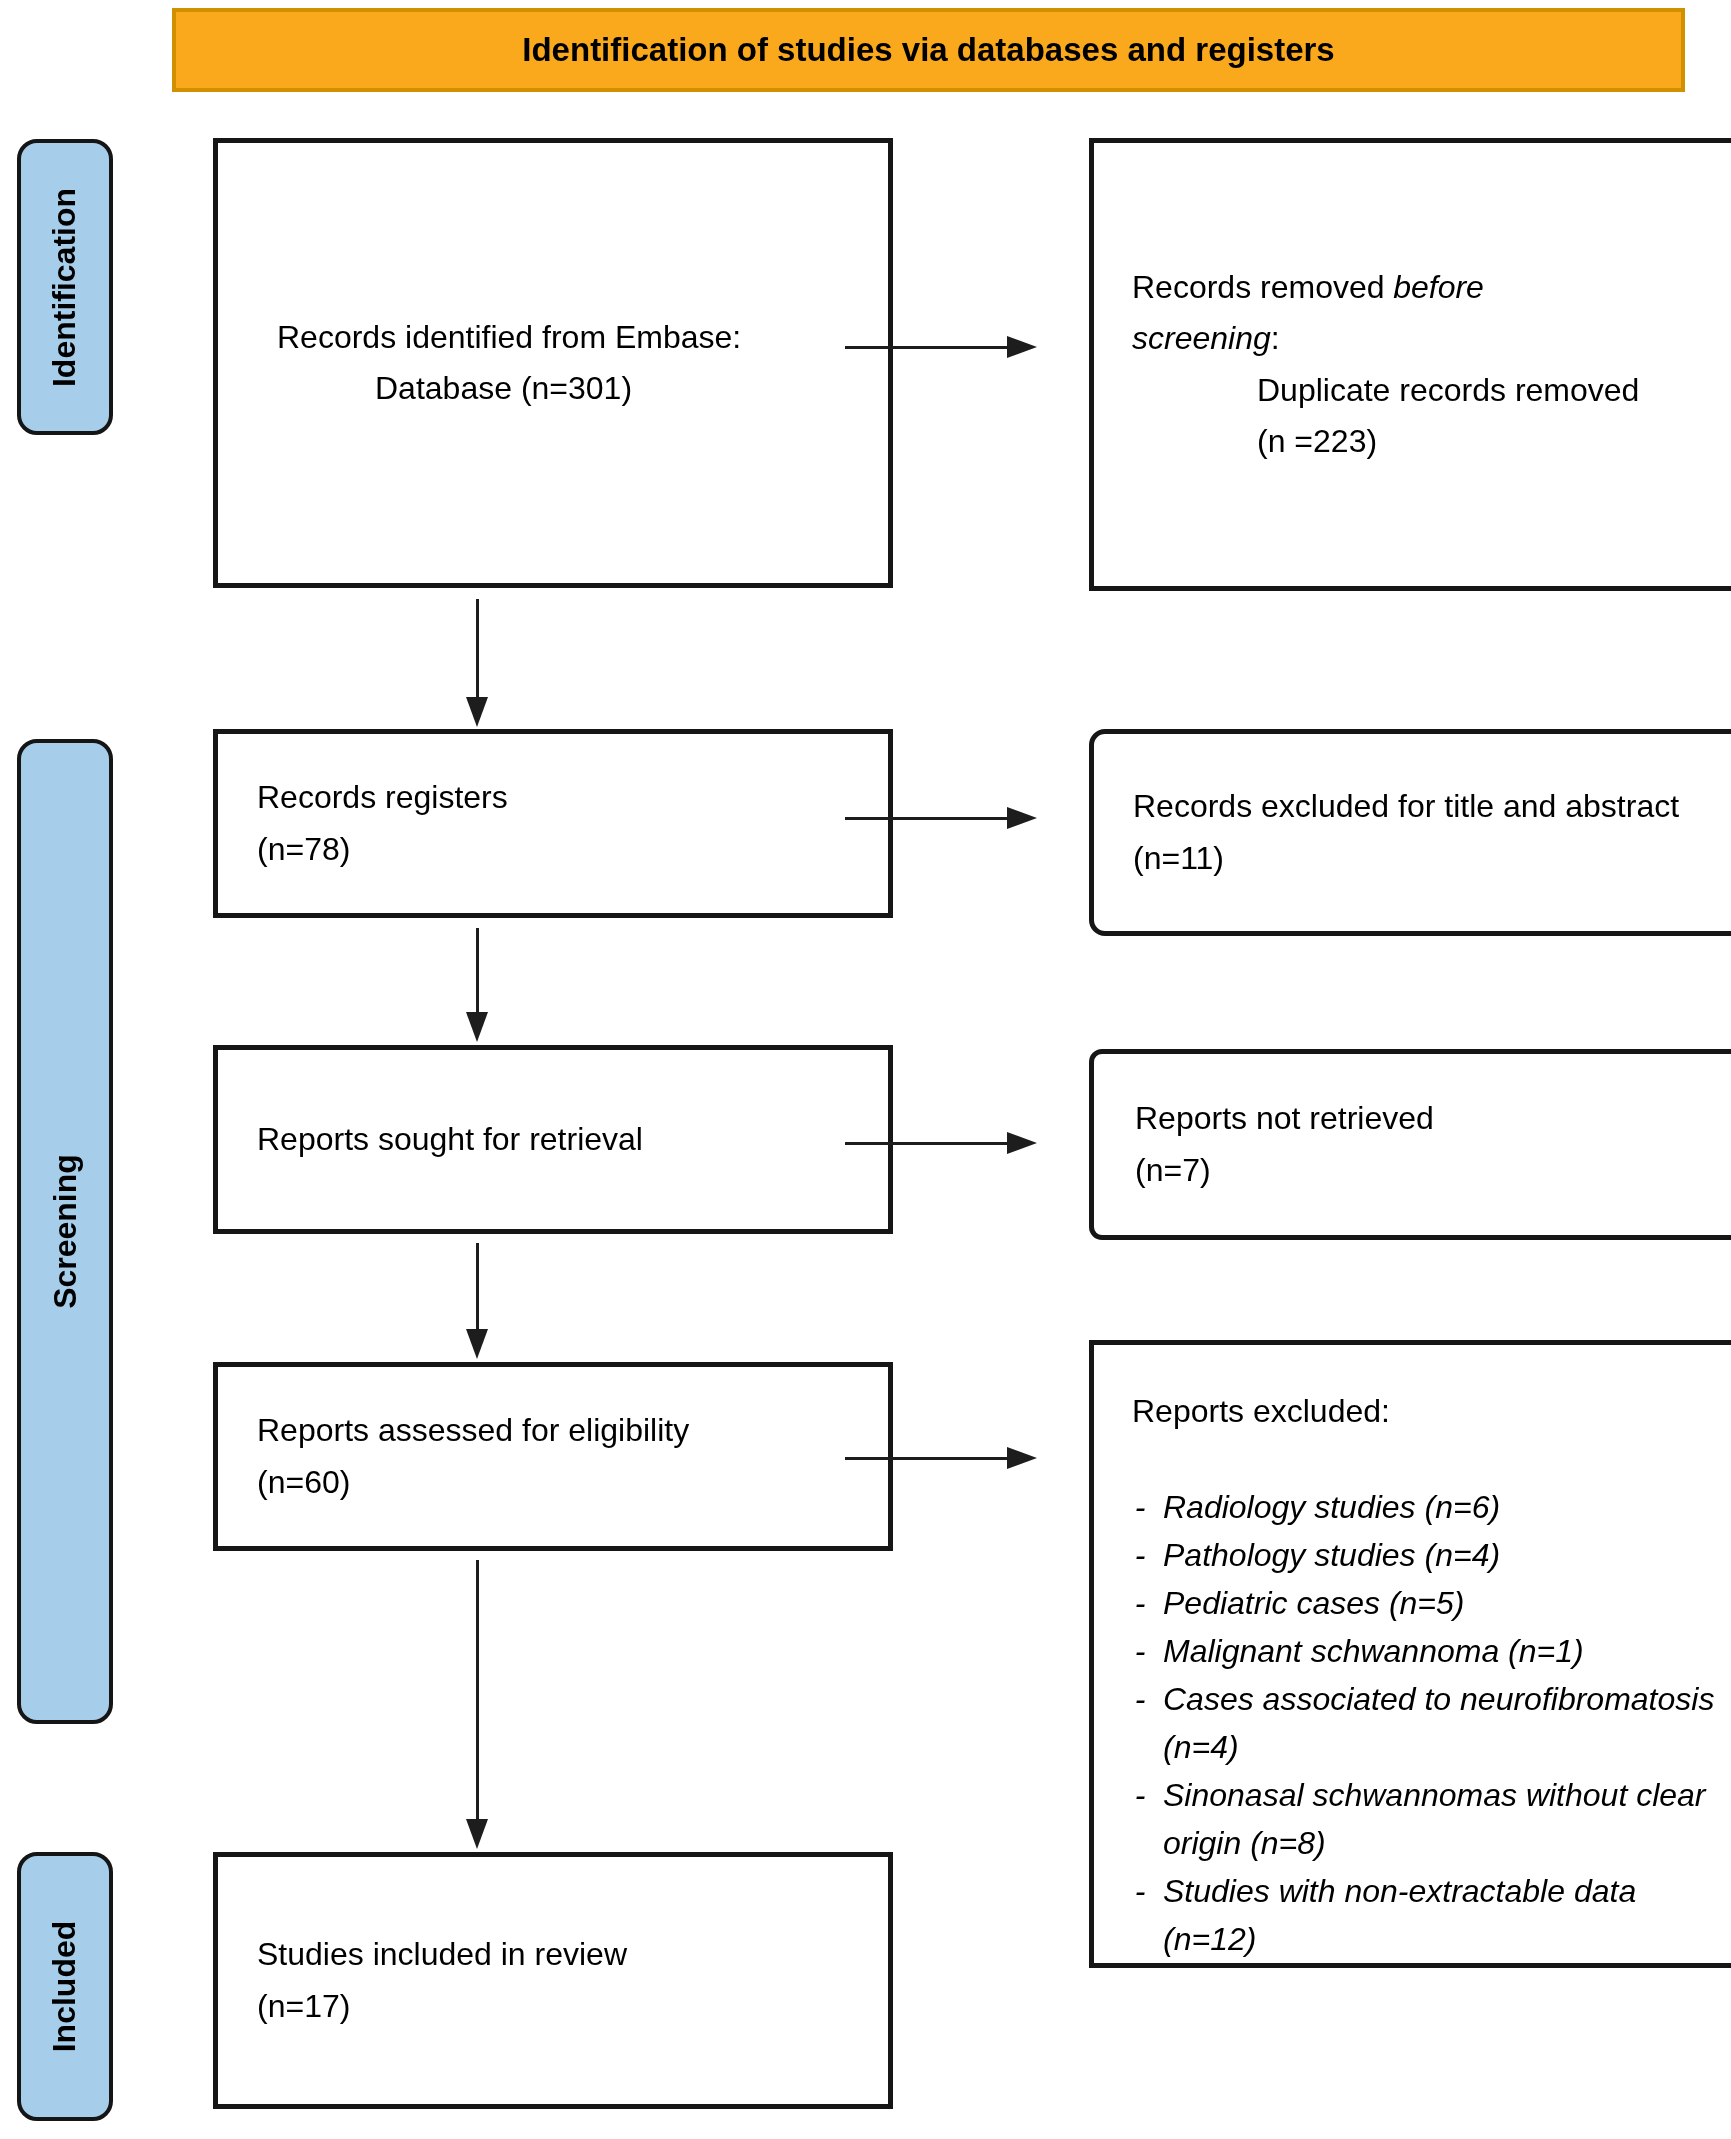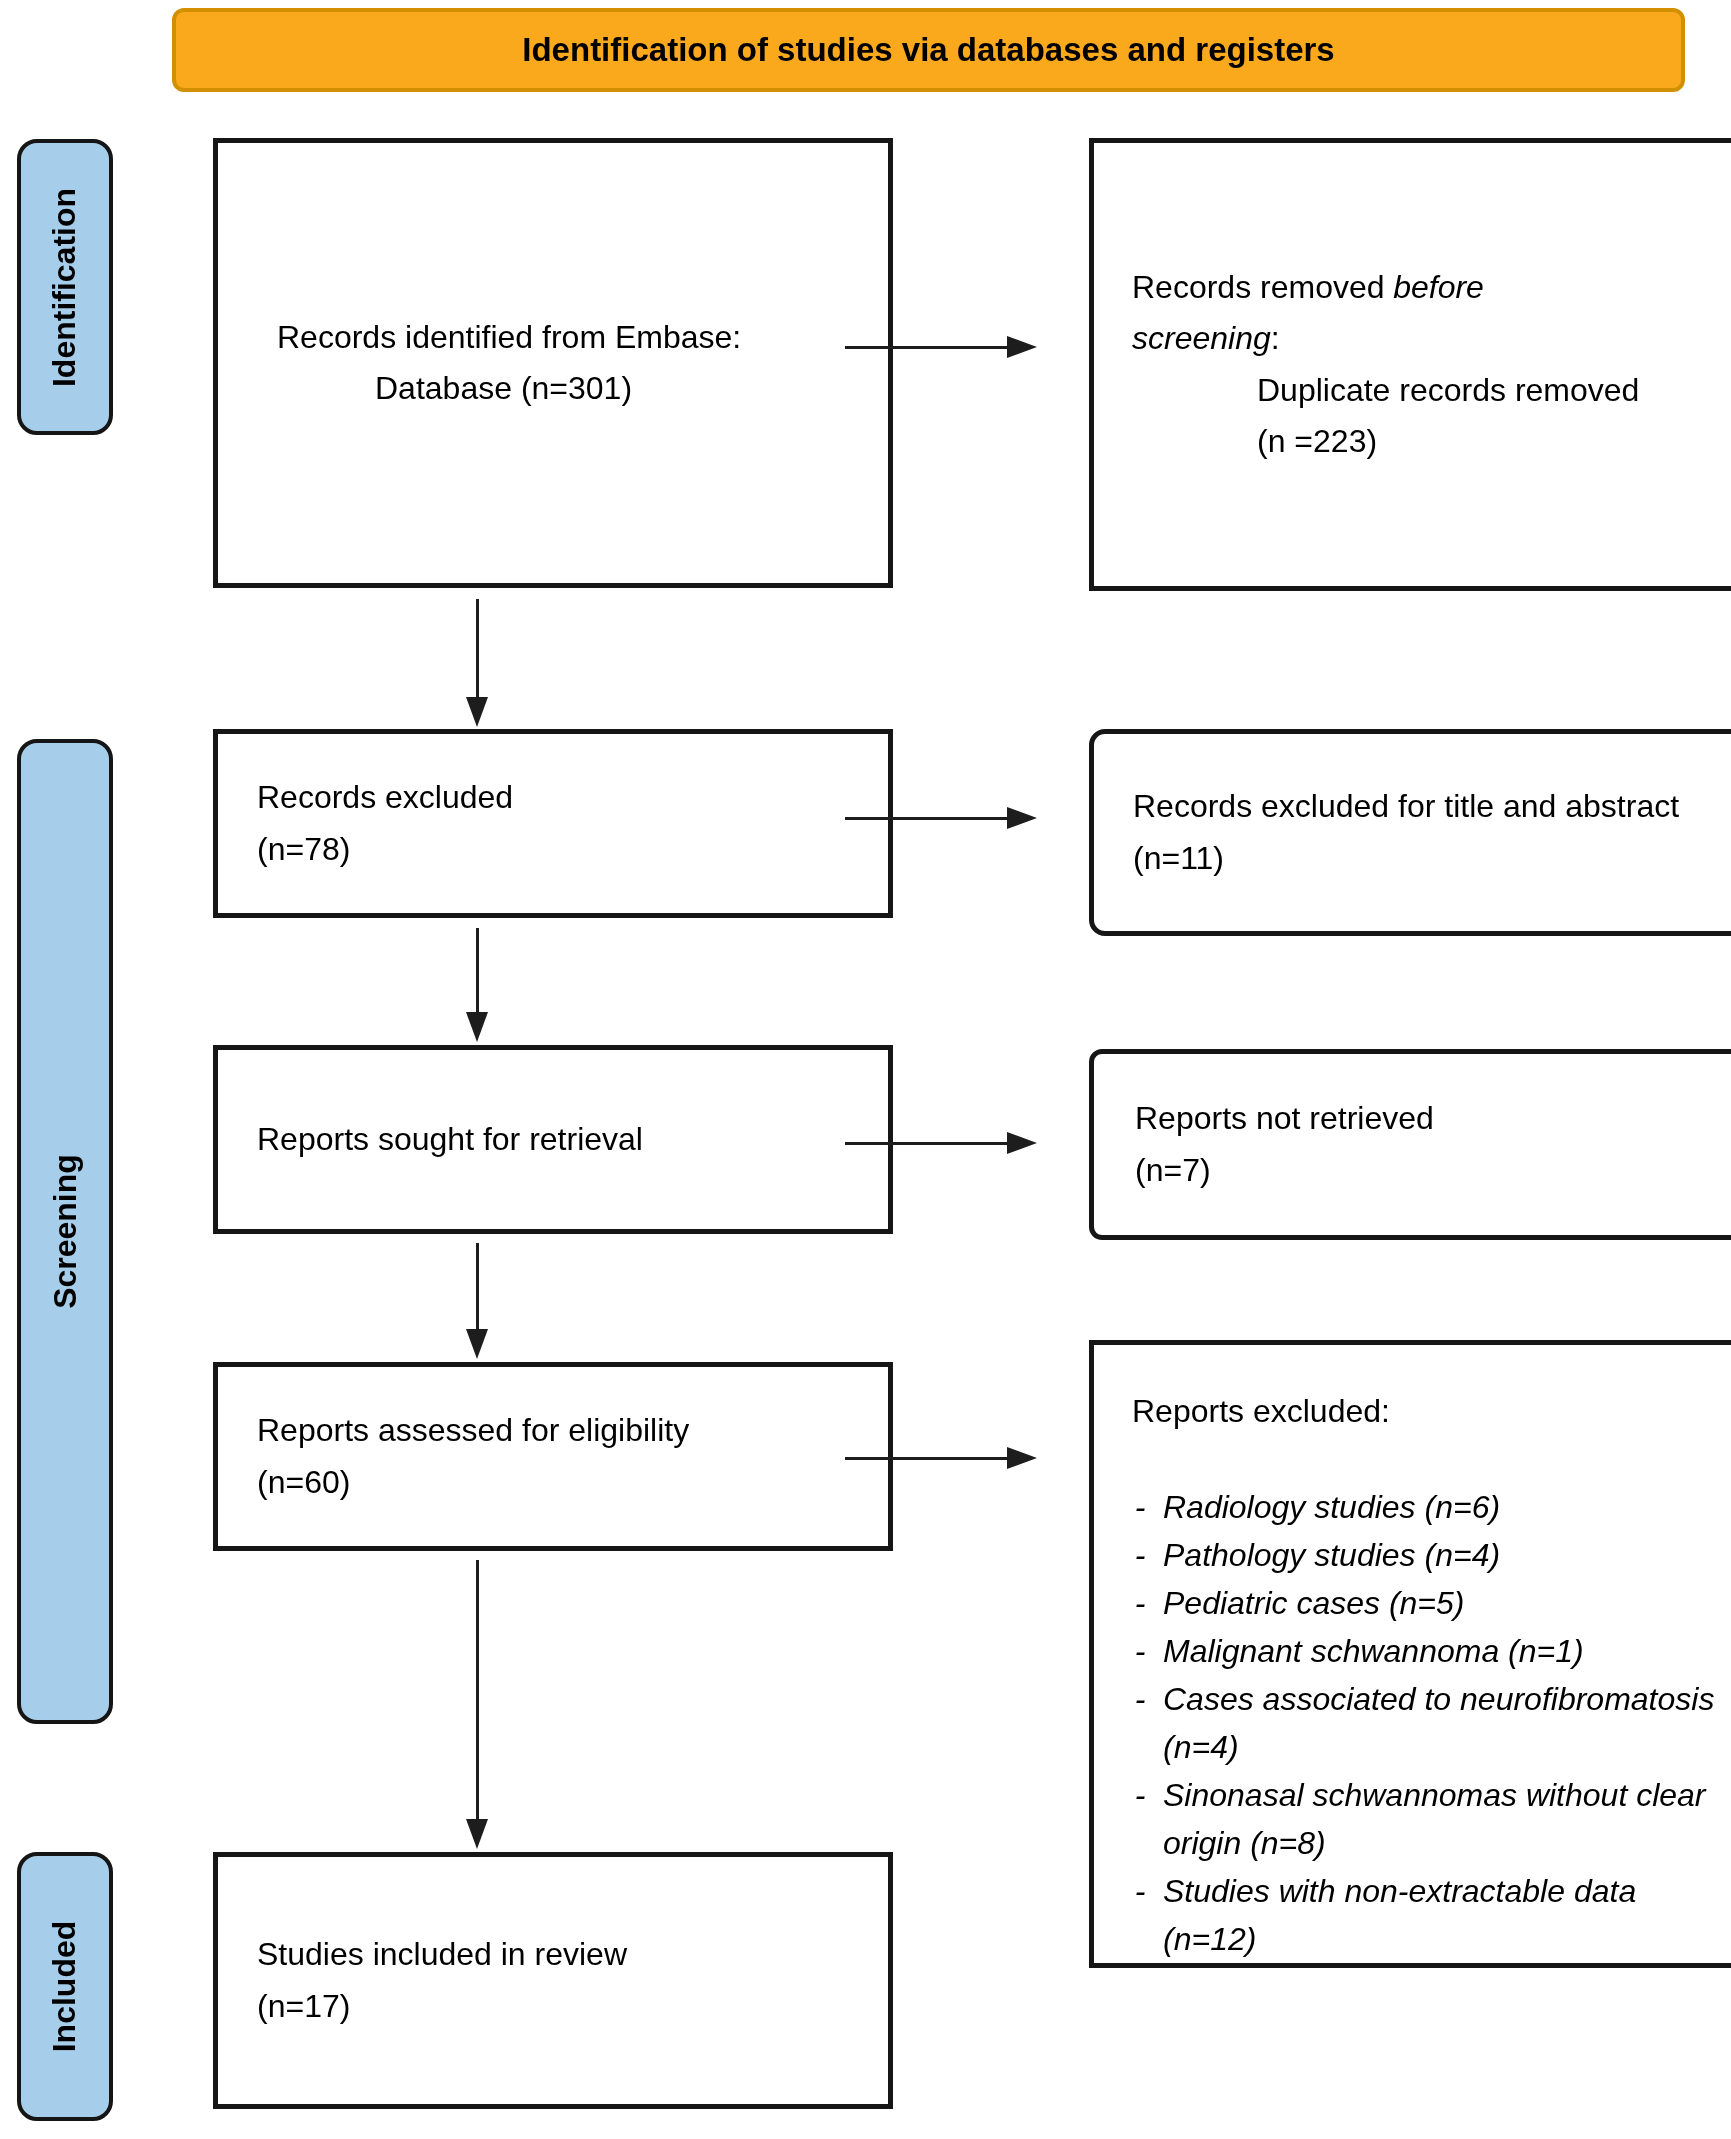--- a/index.html
+++ b/index.html
@@ -8,21 +8,21 @@
     width:1732px; height:2140px;
     background:#ffffff;
     font-family:"Liberation Sans","DejaVu Sans",sans-serif;
     color:#000;
     overflow:hidden;
   }
 
   
   .banner {
     position:absolute; left:172px; top:8px; width:1513px; height:84px;
-    background:#F9A91B; border:4px solid #D29000; border-radius:12px;
+    background:#F9A91B; border:4px solid #D29000; border-radius:0;
     box-sizing:border-box;
     display:flex; align-items:center; justify-content:center;
     font-weight:bold; font-size:33px;
   }
 
   
   .stage {
     position:absolute; left:17px; width:96px;
     background:#A6CEEA; border:4.7px solid #151515; border-radius:20px;
     box-sizing:border-box;
@@ -107,21 +107,21 @@
   <div class="stage stage-included">
     <span class="stage-text">Included</span>
   </div>
 
   <div class="flowbox col1 b1">
     <div>Records identified from Embase:</div>
     <div class="indent1">Database (n=301)</div>
   </div>
 
   <div class="flowbox col1 b2">
-    <div>Records excluded</div>
+    <div>Records registers</div>
     <div>(n=78)</div>
   </div>
 
   <div class="flowbox col1 b3">
     <div>Reports sought for retrieval</div>
   </div>
 
   <div class="flowbox col1 b4">
     <div>Reports assessed for eligibility</div>
     <div>(n=60)</div>

